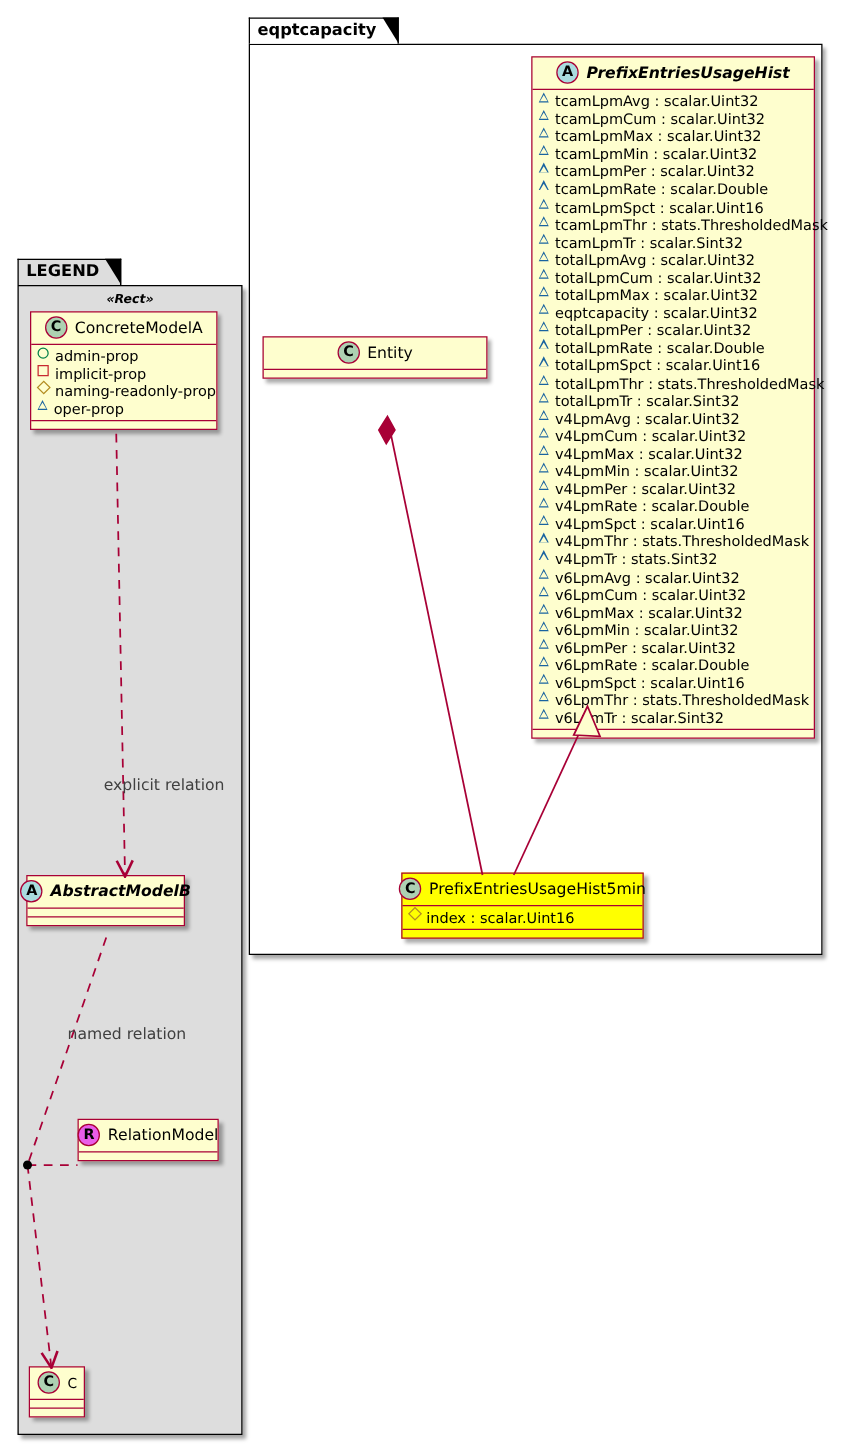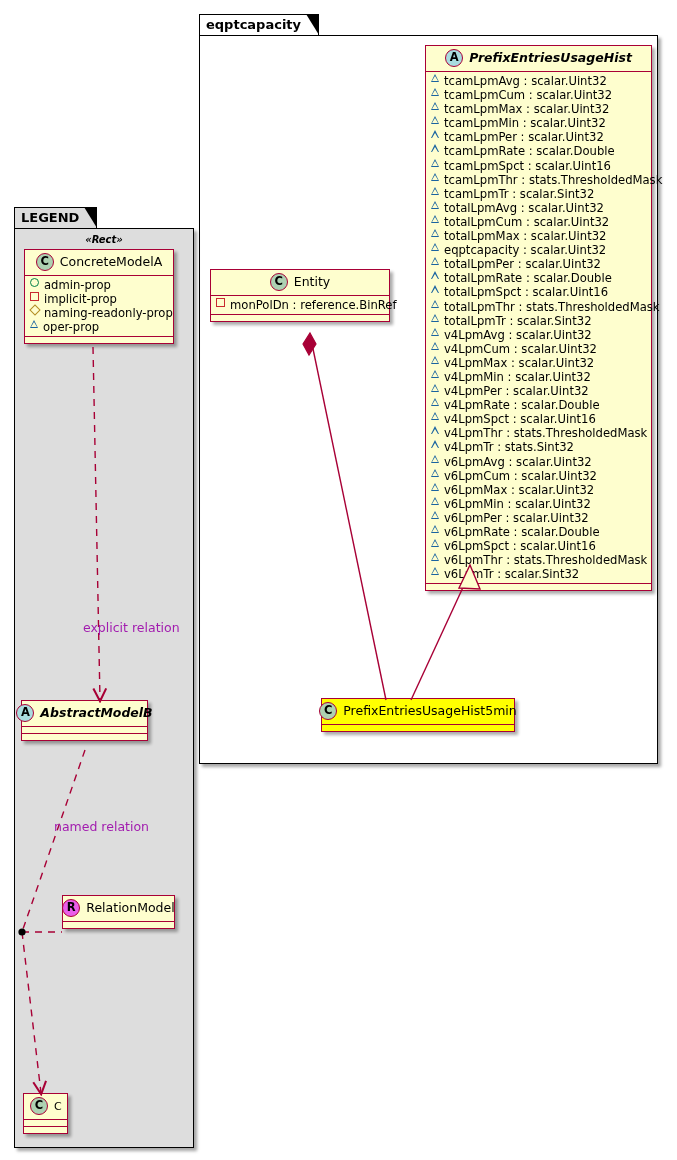--- a/index.html
+++ b/index.html
@@ -189,21 +189,21 @@
     width: 100%;
     text-align: center;
     font-size: 10px;
     font-style: italic;
     font-weight: bold;
     color: #000;
   }
   .edge-label {
     position: absolute;
     font-size: 12.5px;
-    color: #a21caf;
+    color: #404040;
     white-space: nowrap;
     z-index: 6;
   }
 </style>
 </head>
 <body>
 
 <div class="canvas">
 
   <div class="package" style="left:199px; top:14px; width:459px; height:750px;">
@@ -406,34 +406,34 @@
         </div>
       </div>
     <div class="cls-foot"></div>
   </div>
 
   <div class="clsbox" style="left:210px; top:269px; width:180px;">
     <div class="cls-title">
       <span class="circ circ-C">C</span>
       <span class="cls-name">Entity</span>
     </div>
-    <div class="cls-attrs">
-        <div class="attr">
-          <span class="mk mk-square"></span>
-          <span>monPolDn : reference.BinRef</span>
-        </div>
-      </div>
     <div class="cls-foot"></div>
   </div>
 
   <div class="clsbox highlight hl" style="left:321px; top:698px; width:194px;">
     <div class="cls-title">
       <span class="circ circ-C">C</span>
       <span class="cls-name">PrefixEntriesUsageHist5min</span>
     </div>
+    <div class="cls-attrs">
+        <div class="attr">
+          <span class="mk mk-diamond"></span>
+          <span>index : scalar.Uint16</span>
+        </div>
+      </div>
     <div class="cls-foot"></div>
   </div>
 
   <div class="clsbox" style="left:24px; top:249px; width:150px;">
     <div class="cls-title">
       <span class="circ circ-C">C</span>
       <span class="cls-name">ConcreteModelA</span>
     </div>
     <div class="cls-attrs legend-attrs">
         <div class="attr">

